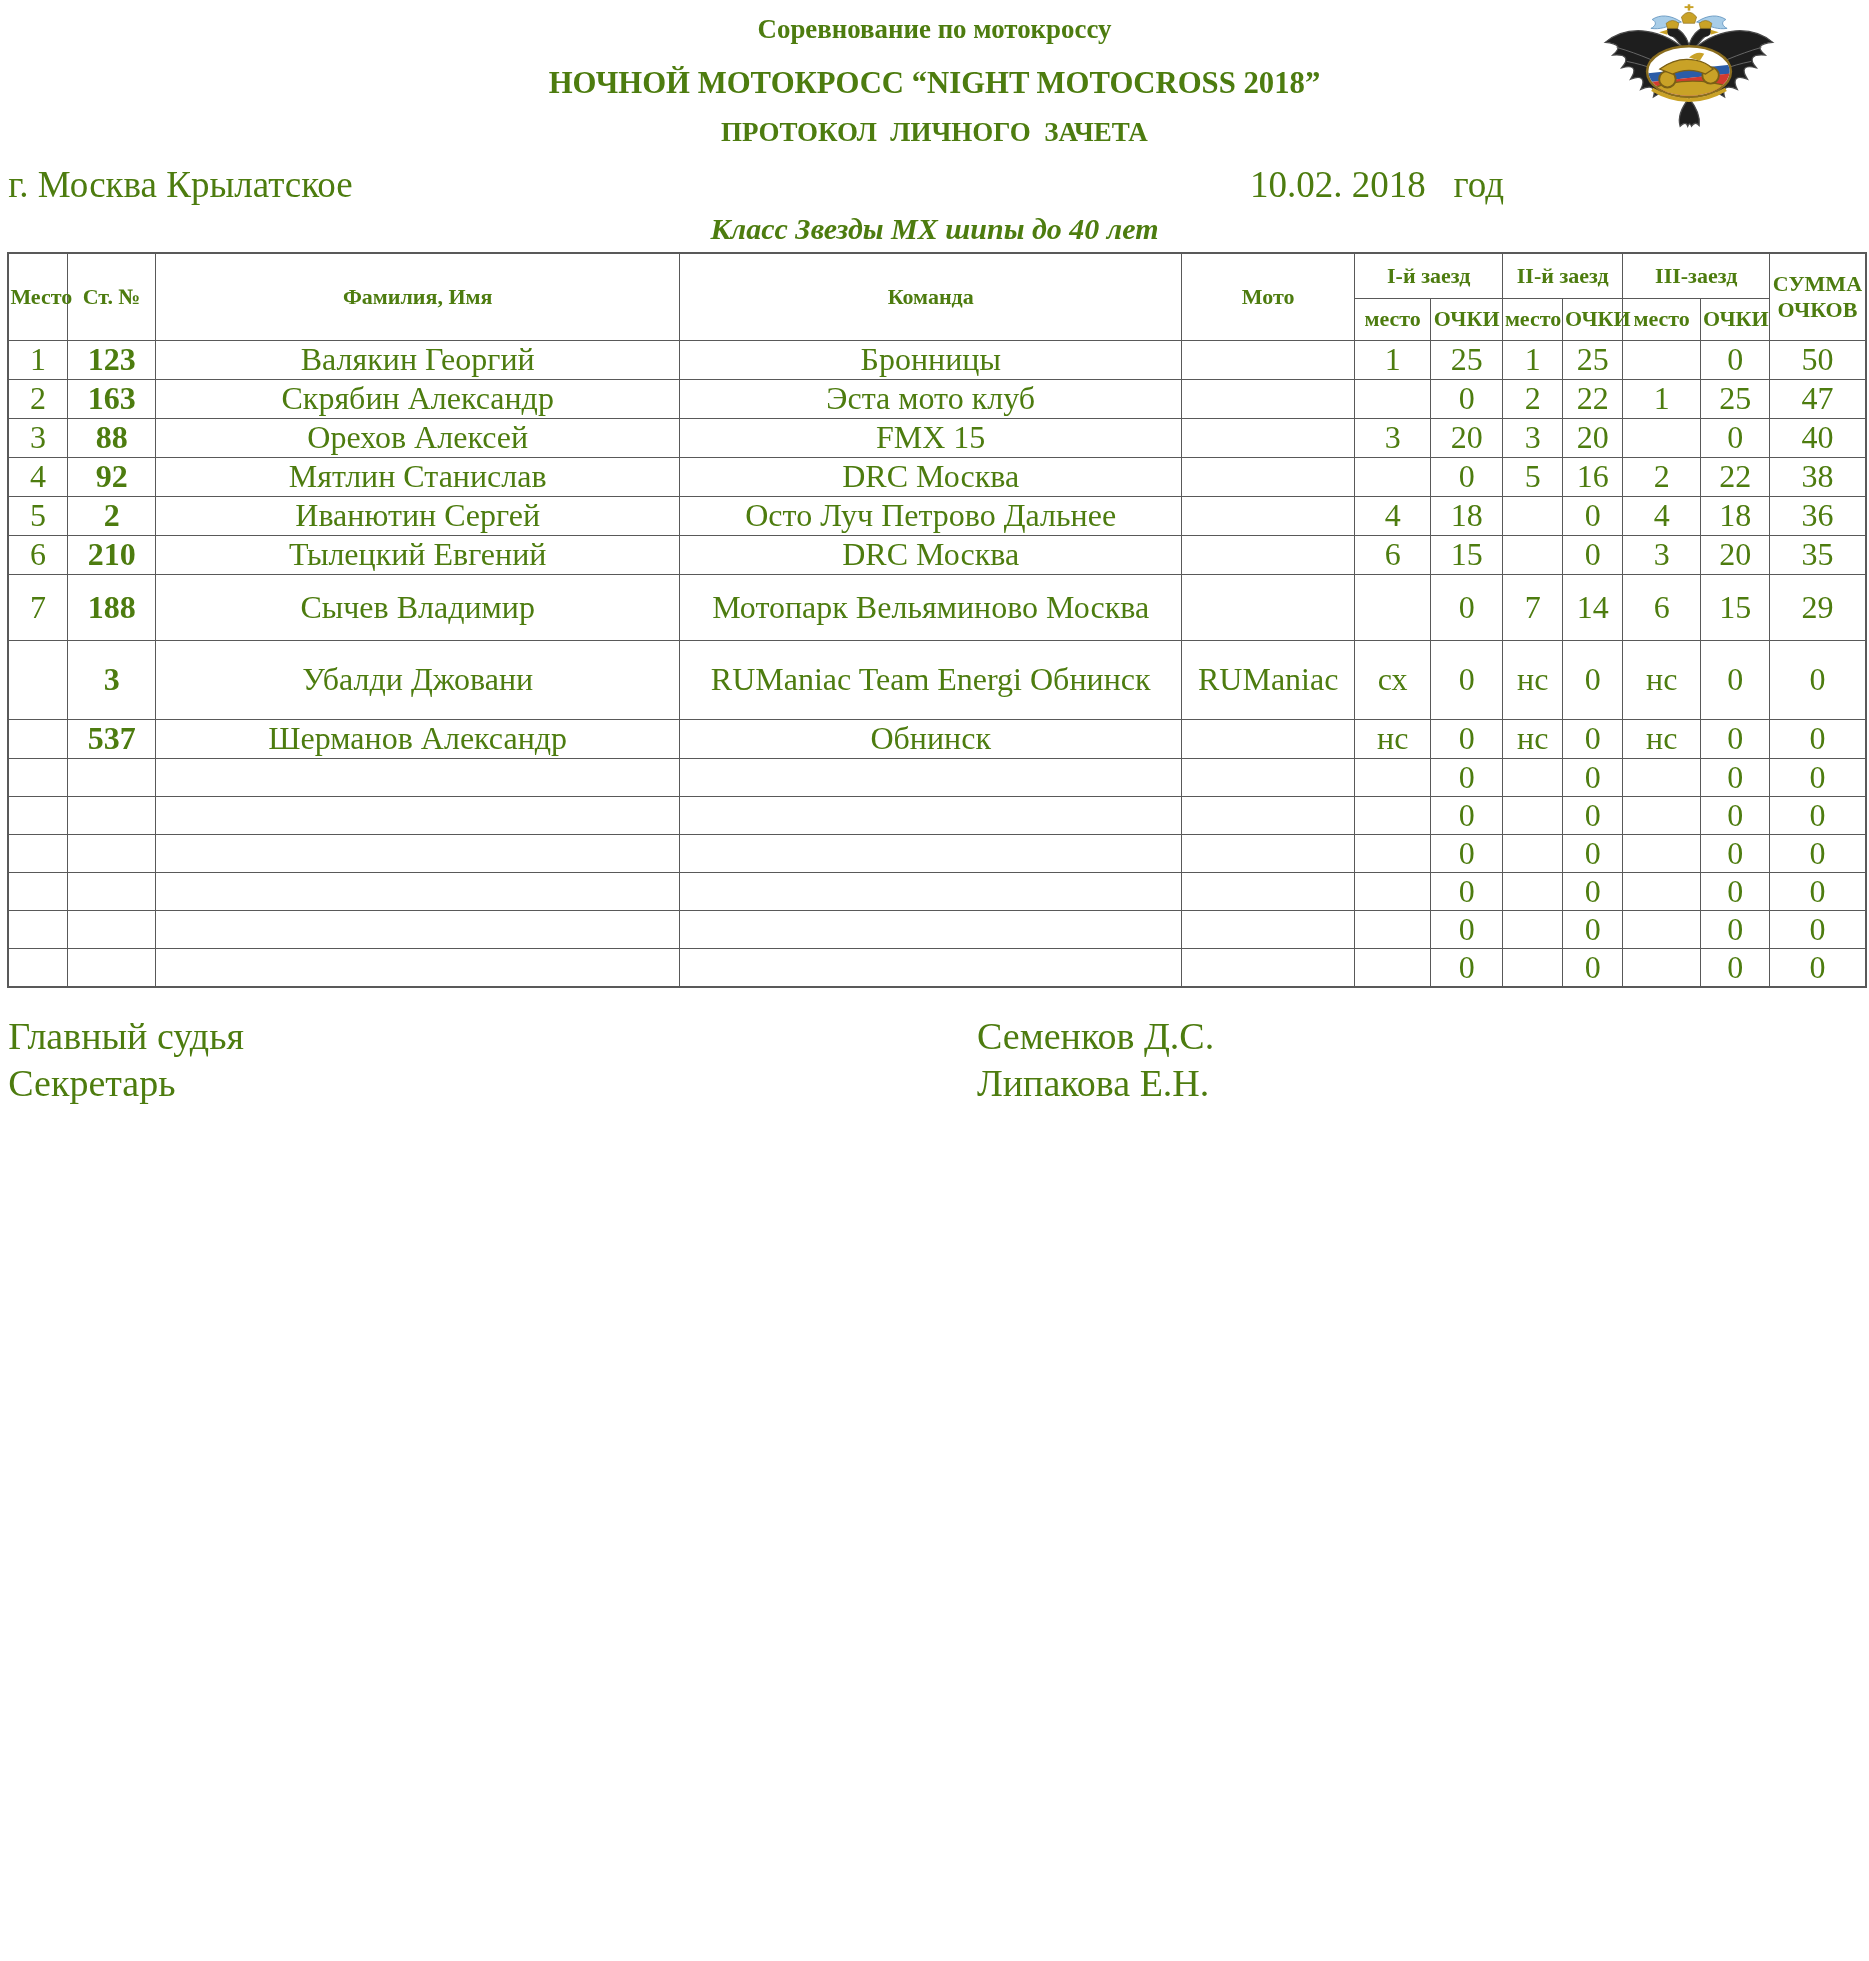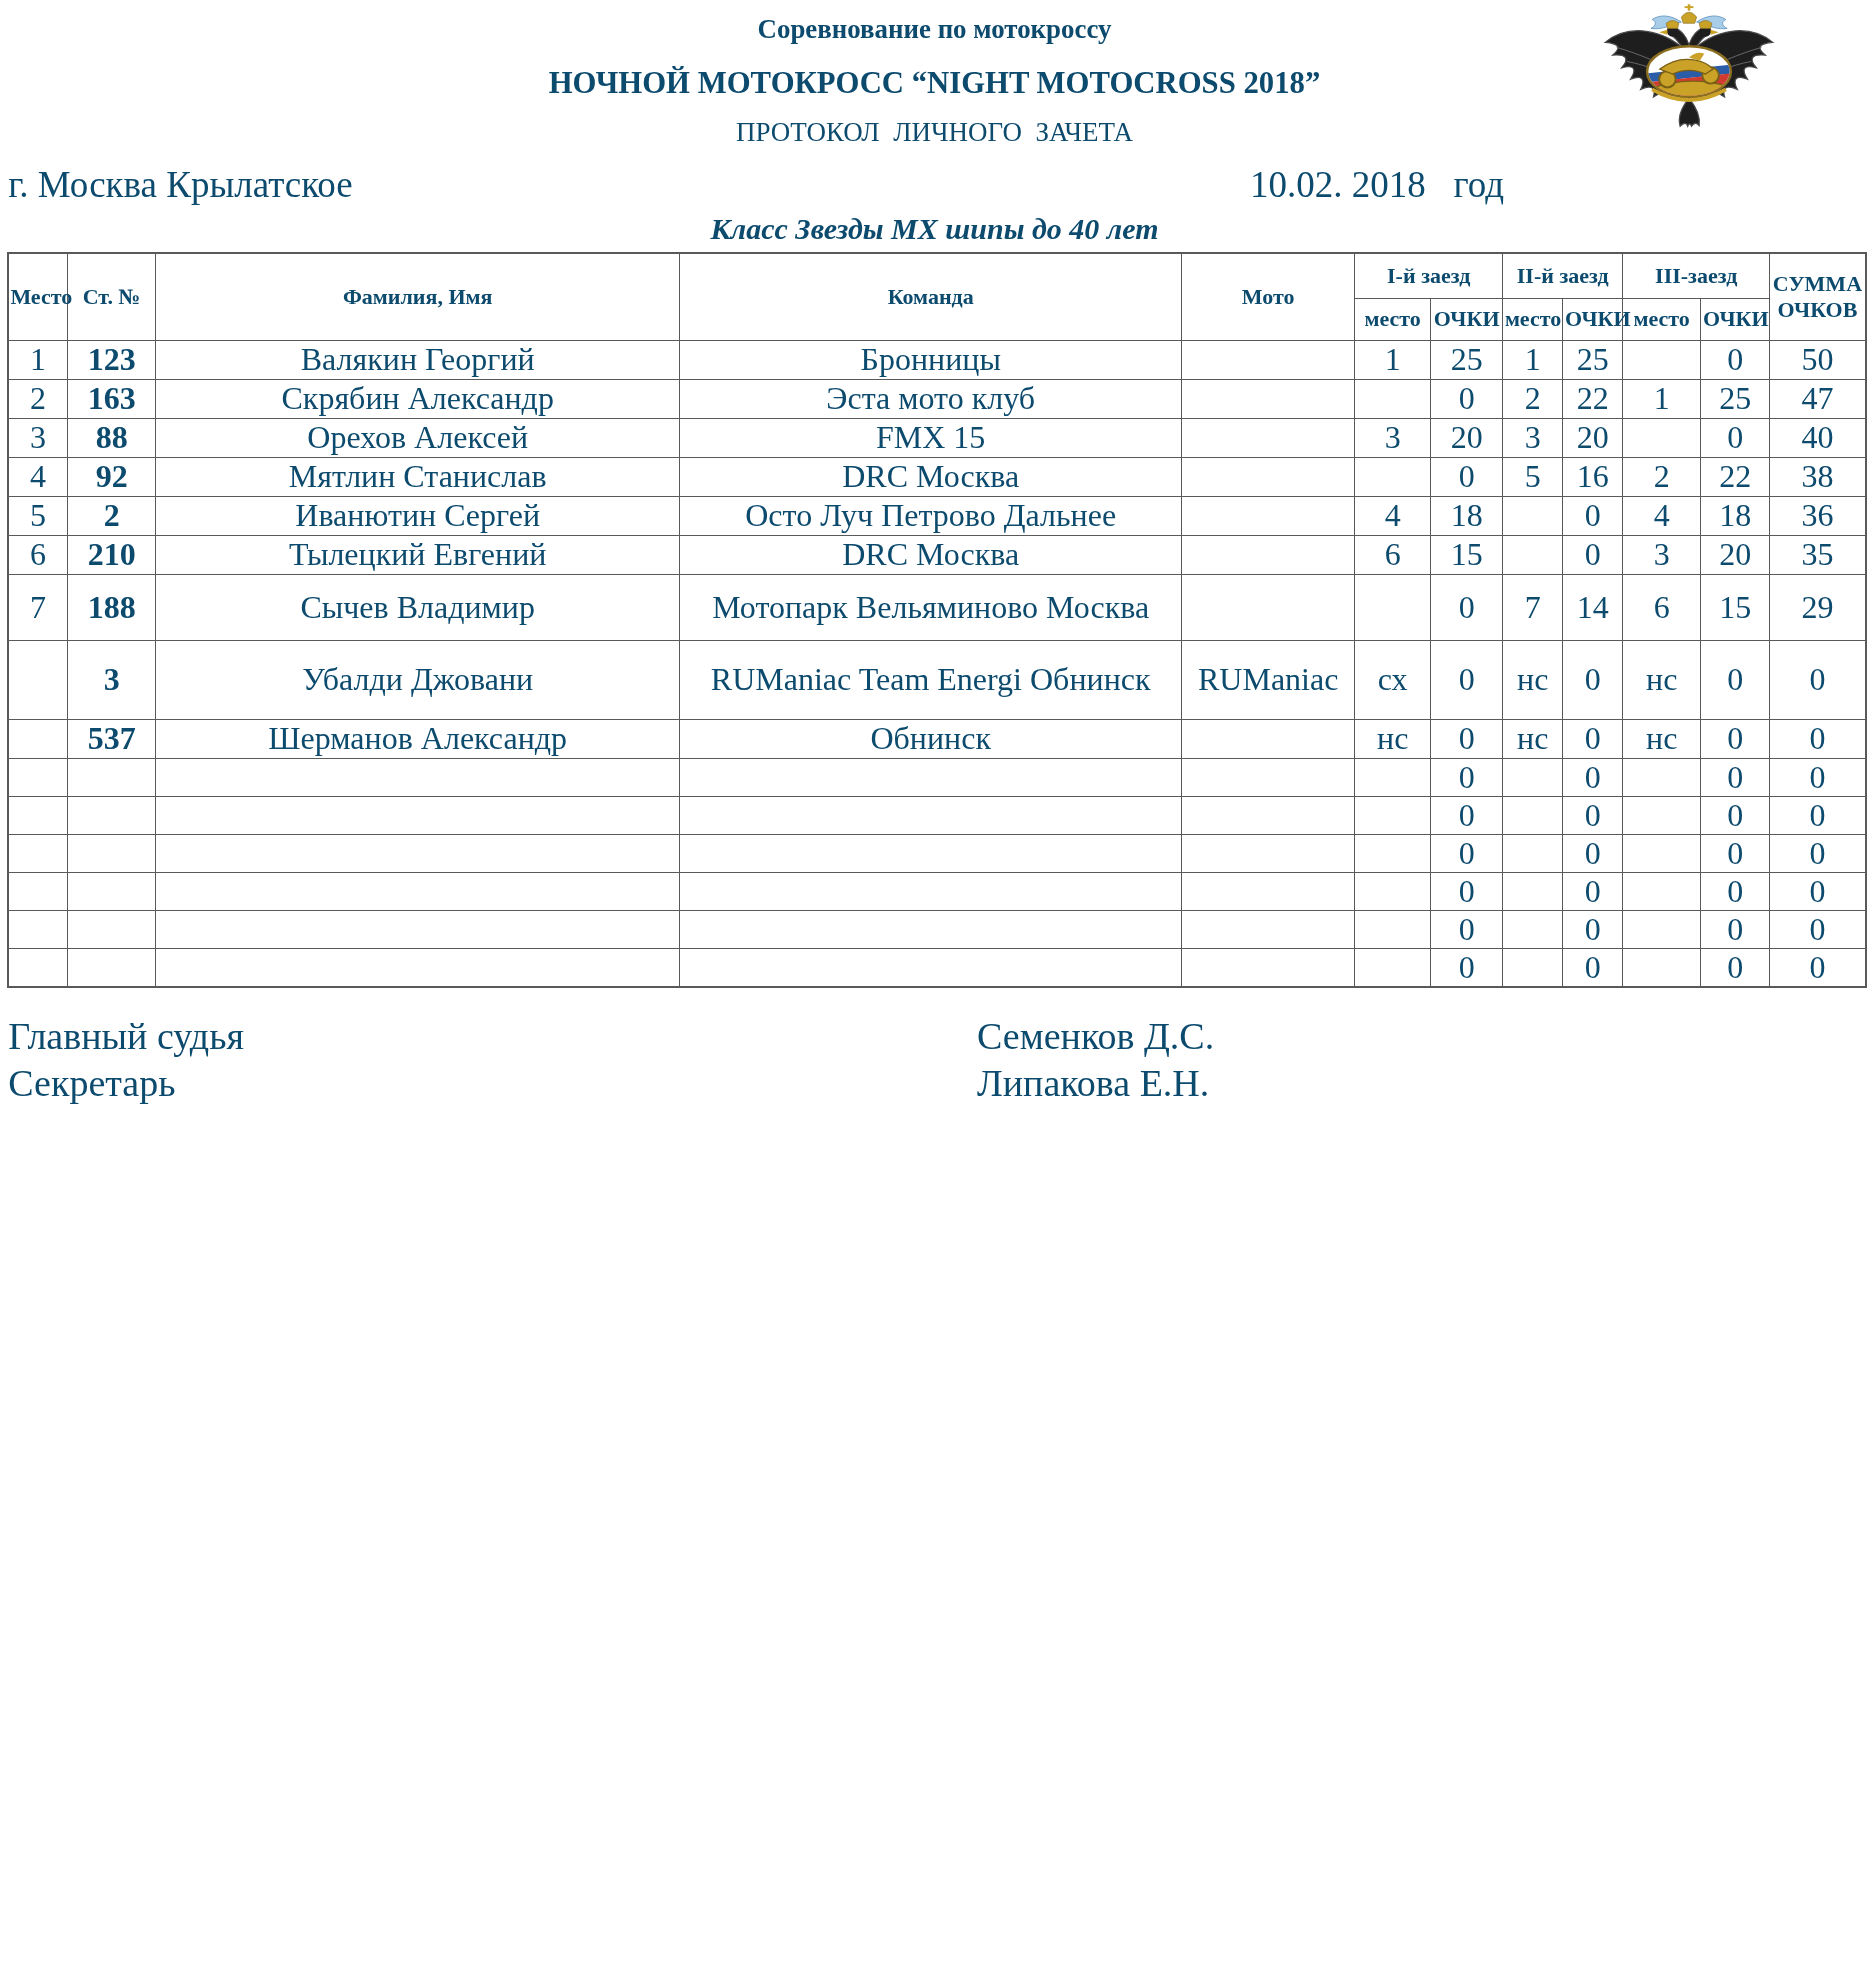--- a/index.html
+++ b/index.html
@@ -1,29 +1,29 @@
 <!DOCTYPE html>
 <html style="font-size:13.4px"><head>
 <meta charset="utf-8">
 <style>
   html,body{margin:0;padding:0;background:#ffffff;}
   .page{
     position:relative;
     width:1869px;
     height:1962px;
     background:#ffffff;
-    color:#0c4a6e;
+    color:#4d7c0f;
     font-family:"Liberation Serif", serif;
     overflow:hidden;
   }
   
   .titles{ text-align:center; }
   .t1{ padding-top:13.4px; font-size:28px; font-weight:bold; transform:scaleX(.96); }
   .t2{ margin-top:18.4px; font-size:32px; font-weight:bold; transform:scaleX(.96); }
-  .t3{ margin-top:16.7px; font-size:27px; font-weight:normal; white-space:pre; }
+  .t3{ margin-top:16.7px; font-size:27px; font-weight:bold; white-space:pre; }
   
   .emblem{ position:absolute; top:3.3px; right:83px; width:194px; height:127px; }
   
   .loc-row{ position:relative; margin-top:15px; height:43px; font-size:37px; }
   .loc{ position:absolute; left:8.3px; top:0; }
   .date{ position:absolute; left:1250px; top:0; white-space:pre; }
   
   .class-title{ text-align:center; font-size:30px; font-weight:bold; font-style:italic; line-height:42px; margin-top:1.7px; margin-bottom:1.7px; }
   
   table.protocol{

